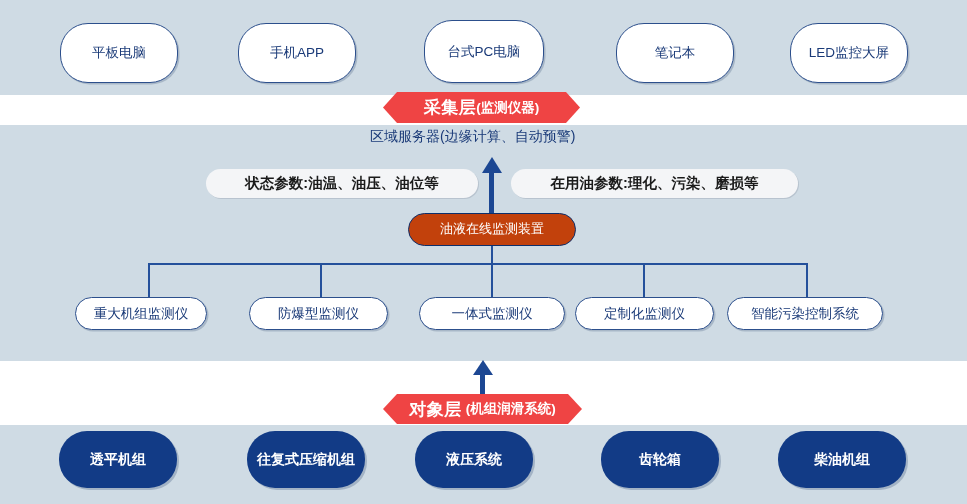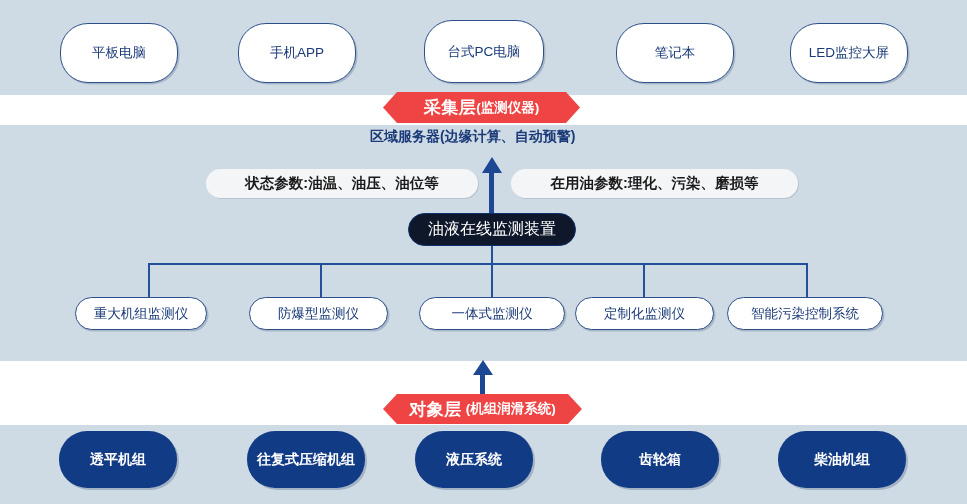--- a/index.html
+++ b/index.html
@@ -35,38 +35,38 @@
     box-shadow:1.5px 1.5px 0 rgba(120,140,165,.45);
   }
   .blue-node{
     background:#123b86;
     color:#ffffff;
     font-size:14px;
     font-weight:700;
     box-shadow:2px 2px 0 rgba(120,140,165,.5);
   }
   .dev-node{
-    background:#0f172a;
+    background:#c2410c;
     color:#ffffff;
-    font-size:16px;
+    font-size:13px;
     font-weight:400;
     border:1px solid #0d2f6b;
   }
   .param-node{
     background:#f4f5f7;
     color:#1b1b1b;
     font-size:14.5px;
     font-weight:700;
     box-shadow:1px 1px 0 rgba(150,160,175,.4);
   }
   .plain-text{
     position:absolute;
     color:#1a3a78;
     font-size:13.5px;
-    font-weight:700;
+    font-weight:400;
     white-space:nowrap;
   }
 
   
   .banner{
     position:absolute;
     background:#ef4444;
     color:#ffffff;
     display:flex;align-items:center;justify-content:center;
     -webkit-clip-path:polygon(14px 0,calc(100% - 14px) 0,100% 50%,calc(100% - 14px) 100%,14px 100%,0 50%);

